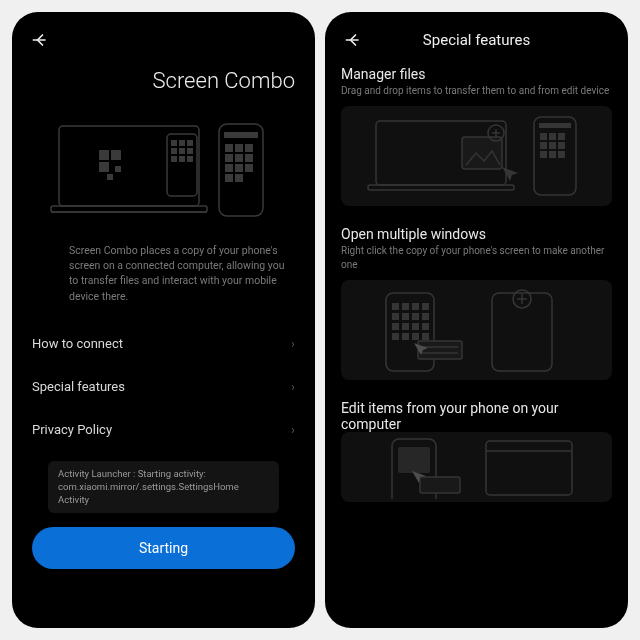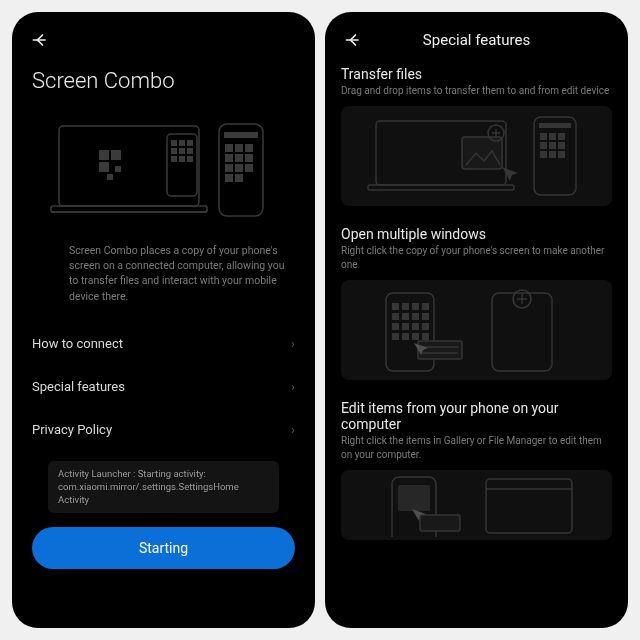--- a/index.html
+++ b/index.html
@@ -28,20 +28,21 @@
     color: #eee;
   }
   .topbar-title {
     flex: 1; text-align: center;
     color: #eee; font-size: 15px; font-weight: 400;
     margin-left: -24px;
   }
   .page-title {
     color: #eaeaea; font-size: 22px; font-weight: 300;
     padding: 8px 20px 12px 20px;
+    text-align: right;
   }
   .illus {
     margin: 6px 20px 10px 20px;
     border-radius: 6px;
     display: flex; align-items: center; justify-content: center;
     height: 120px;
   }
   .desc {
     color: #7a7a7a; font-size: 10.5px; line-height: 1.45;
     padding: 2px 20px 14px 20px;
@@ -174,21 +175,21 @@
       <svg width="20" height="20" viewBox="0 0 24 24" fill="none" stroke="#eee" stroke-width="2" stroke-linecap="round">
           <path d="M15 6l-6 6 6 6"></path>
           <path d="M4 12h14"></path>
         </svg>
     </div>
     <div class="topbar-title">Special features</div>
   </div>
 
   <div class="scroll">
 
-    <div class="section-title">Transfer files</div>
+    <div class="section-title">Manager files</div>
     <div class="section-sub">Drag and drop items to transfer them to and from edit device</div>
     <div class="card">
       <svg width="230" height="90" viewBox="0 0 230 90">
         <g stroke="#3a3a3a" stroke-width="1.5" fill="none">
           <rect x="14" y="10" width="130" height="64" rx="4"></rect>
           <rect x="6" y="74" width="146" height="5" rx="2"></rect>
 
           <rect x="100" y="26" width="40" height="32" rx="3" fill="#1a1a1a"></rect>
           <circle cx="134" cy="22" r="8"></circle>
           <path d="M134 18v8M130 22h8"></path>
@@ -245,21 +246,20 @@
           <path d="M52 58 l7 12 l2 -5 l5 -2 z" fill="#555" stroke="none"></path>
 
           <rect x="130" y="8" width="60" height="78" rx="7"></rect>
           <circle cx="160" cy="14" r="9"></circle>
           <path d="M160 9v10M155 14h10"></path>
         </g>
       </svg>
     </div>
 
     <div class="section-title">Edit items from your phone on your computer</div>
-    <div class="section-sub">Right click the items in Gallery or File Manager to edit them on your computer.</div>
     <div class="card" style="height:70px">
       <svg width="230" height="64" viewBox="0 0 230 64">
         <g stroke="#3a3a3a" stroke-width="1.5" fill="none">
           <rect x="30" y="4" width="44" height="72" rx="7"></rect>
           <rect x="36" y="12" width="32" height="26" rx="2" fill="#2a2a2a" stroke="none"></rect>
 
           <path d="M50 36 l7 12 l2 -5 l5 -2 z" fill="#555" stroke="none"></path>
 
           <rect x="58" y="42" width="40" height="16" rx="2" fill="#1a1a1a"></rect>
 

